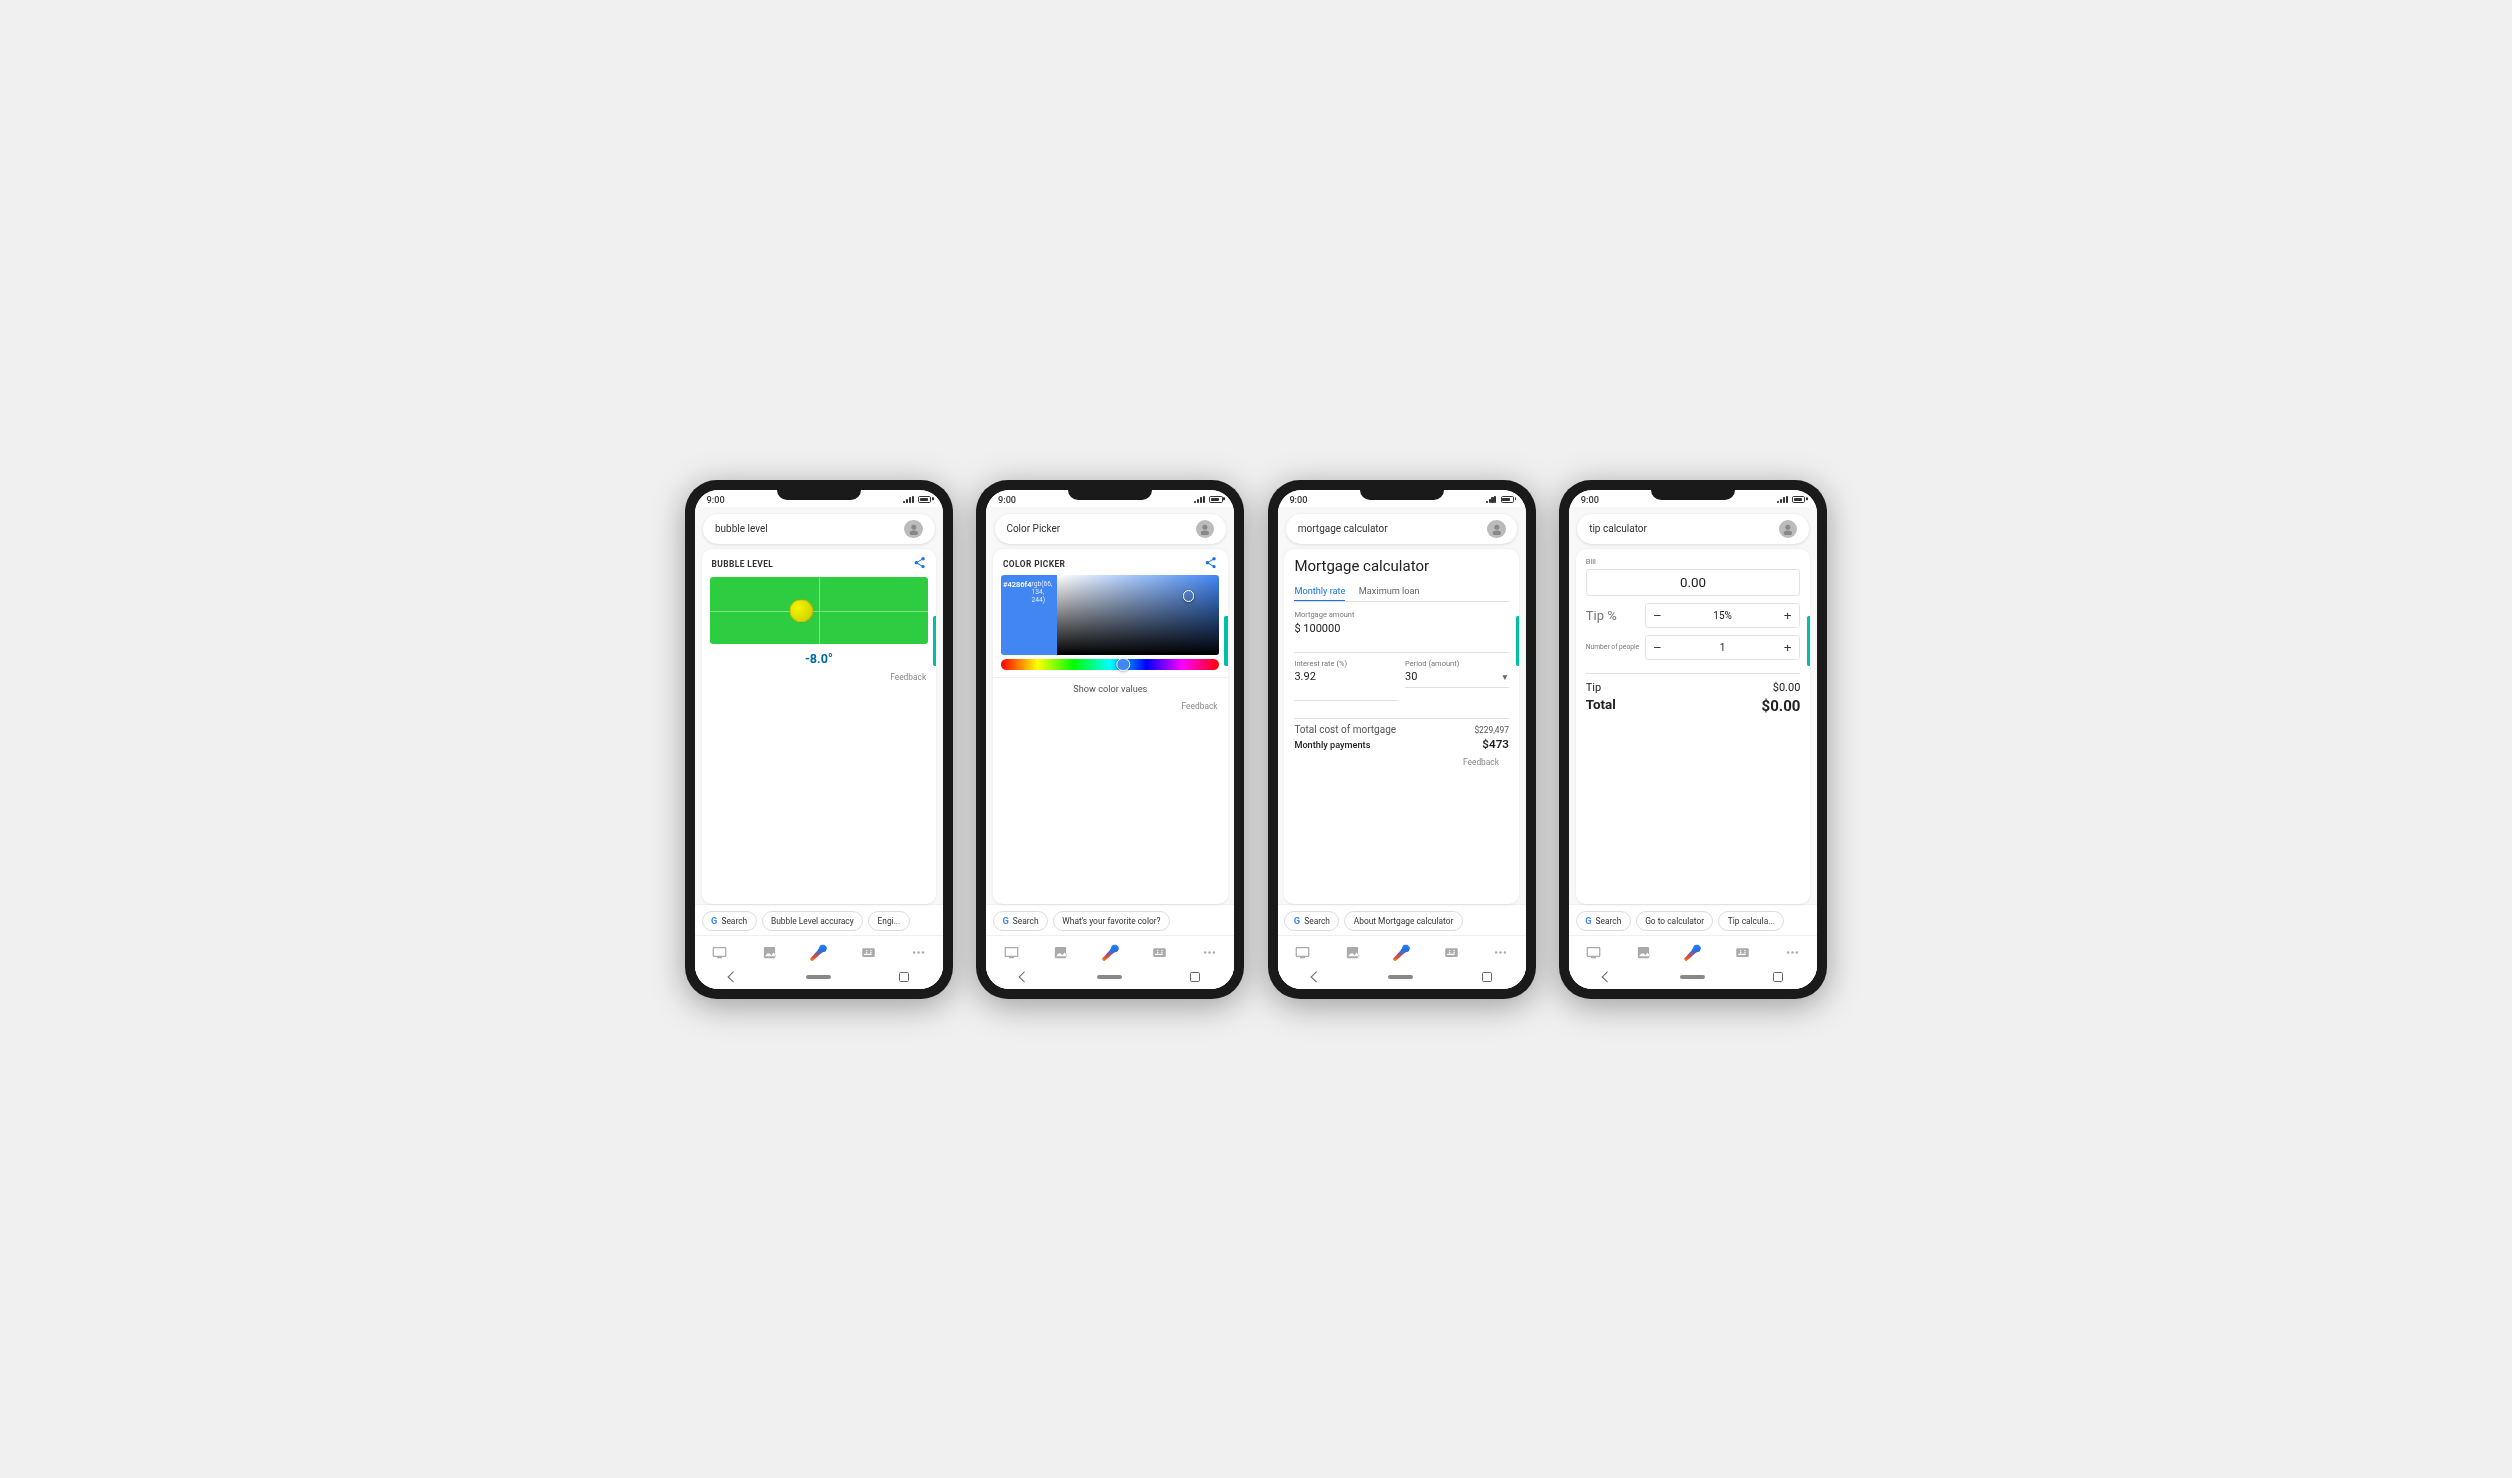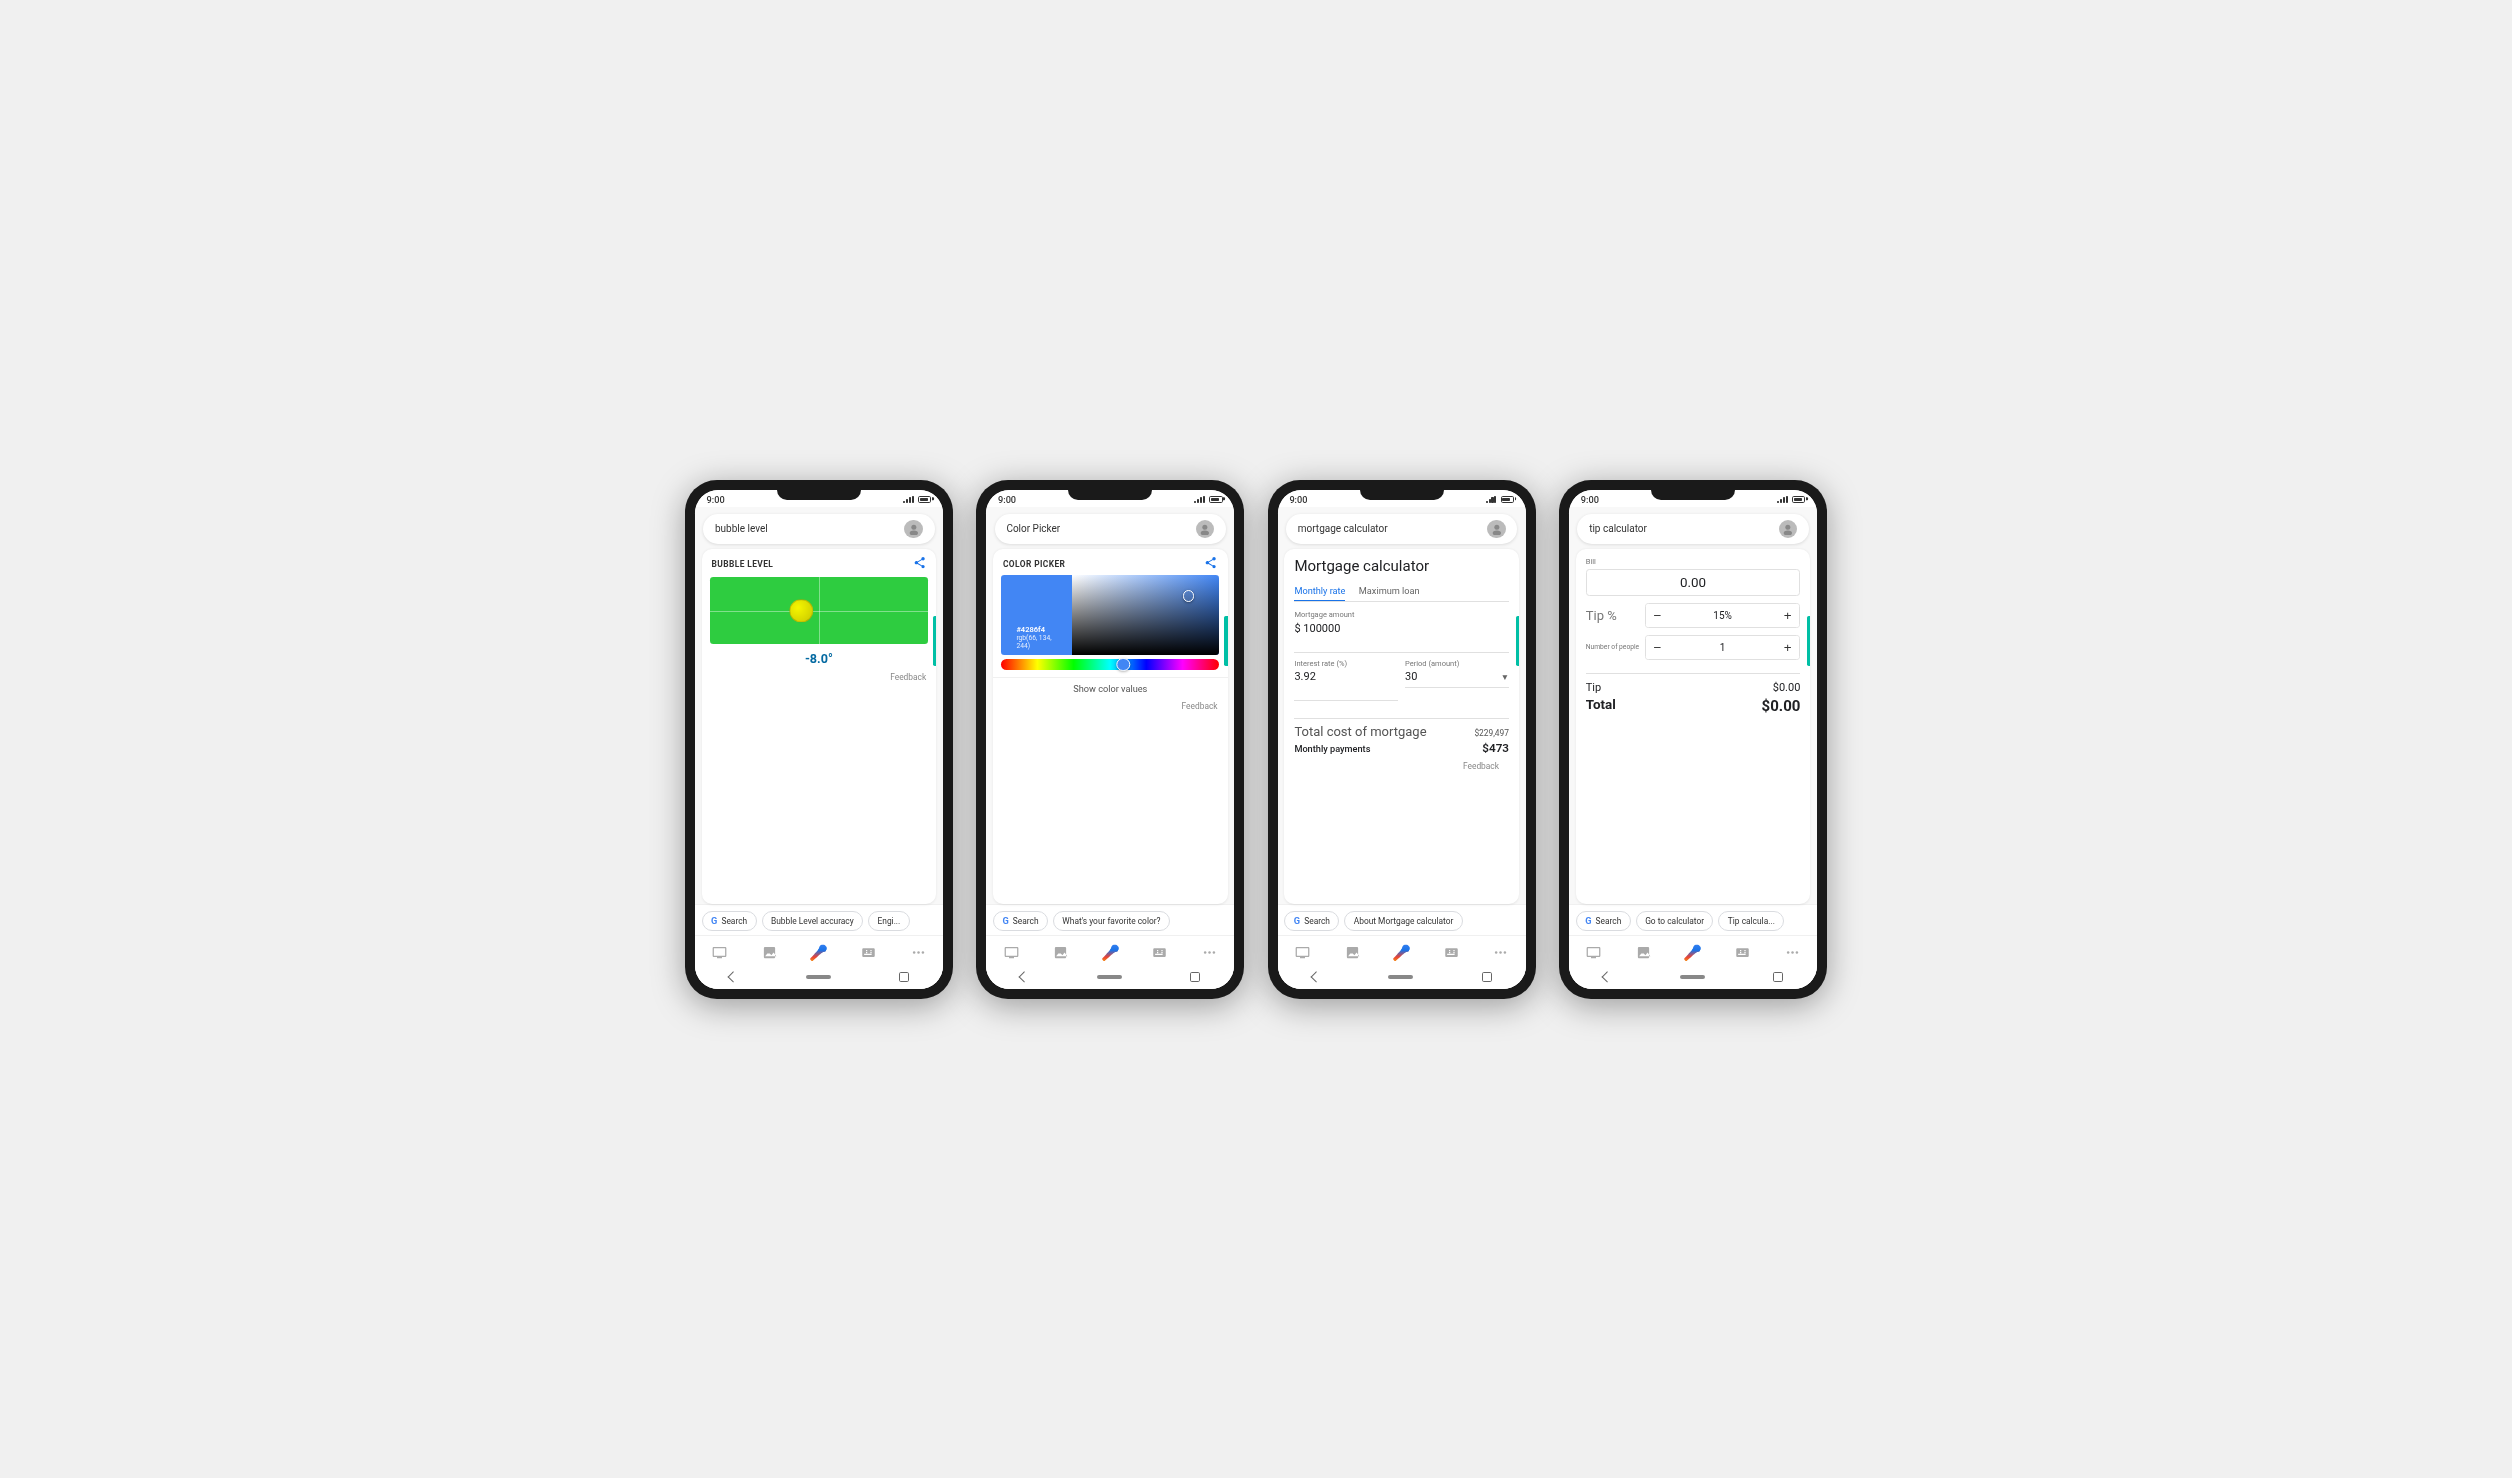--- a/index.html
+++ b/index.html
@@ -237,26 +237,25 @@
     }
     .color-gradient-box {
       margin: 0 8.4px 3.3px 8.4px;
       height: 80px;
       border-radius: 3.3px;
       overflow: hidden;
       display: flex;
       position: relative;
     }
     .color-swatch {
-      width: 71px;
+      width: 56px;
       background: #4286f4;
       display: flex;
-      flex-direction: column;
       justify-content: flex-end;
-      padding: 5px 15px;
+      padding: 5px 5px;
     }
     .color-hex {
       font-size: 7.5px;
       font-weight: 600;
       color: #fff;
     }
     .color-rgb {
       font-size: 6.7px;
       color: rgba(255,255,255,0.85);
     }
@@ -366,21 +365,21 @@
       border-top: 0.8px solid #e0e0e0;
       padding-top: 5px;
     }
     .mortgage-result-row {
       display: flex;
       justify-content: space-between;
       align-items: baseline;
       margin-bottom: 2.5px;
     }
     .mortgage-result-label {
-      font-size: 13px;
+      font-size: 10px;
       color: #555;
     }
     .mortgage-result-value {
       font-size: 8.4px;
       color: #555;
     }
     .mortgage-monthly-label {
       font-size: 9.2px;
       font-weight: 500;
       color: #202124;

